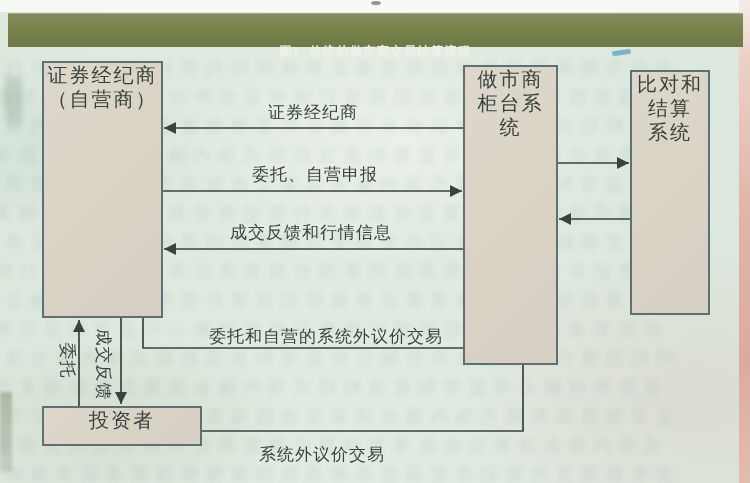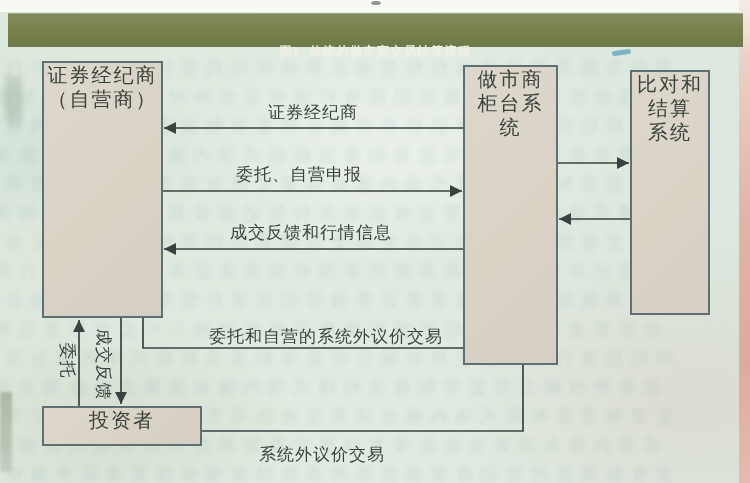--- a/index.html
+++ b/index.html
@@ -147,21 +147,21 @@
     <div>比对和</div>
     <div>结算</div>
     <div>系统</div>
   </div>
 
   <div class="node node-investor">
     <div>投资者</div>
   </div>
 
   <div class="elabel" style="left:233px;top:101px;width:160px;">证券经纪商</div>
-  <div class="elabel" style="left:209px;top:163px;width:180px;">委托、自营申报</div>
+  <div class="elabel" style="left:225px;top:163px;width:180px;">委托、自营申报</div>
   <div class="elabel" style="left:211px;top:221px;width:200px;">成交反馈和行情信息</div>
   <div class="elabel" style="left:206px;top:325px;width:240px;">委托和自营的系统外议价交易</div>
   <div class="elabel" style="left:222px;top:407px;width:200px;margin-top:36px;">系统外议价交易</div>
   <div class="elabel vert" style="left:49px;top:349px;width:36px;">委托</div>
   <div class="elabel vert" style="left:66px;top:353px;width:74px;">成交反馈</div>
 
   <div class="ghost-col">制度模式流程监管融资</div>
 
   <div class="artifact-blue"></div>
   <div class="artifact-dark"></div>

